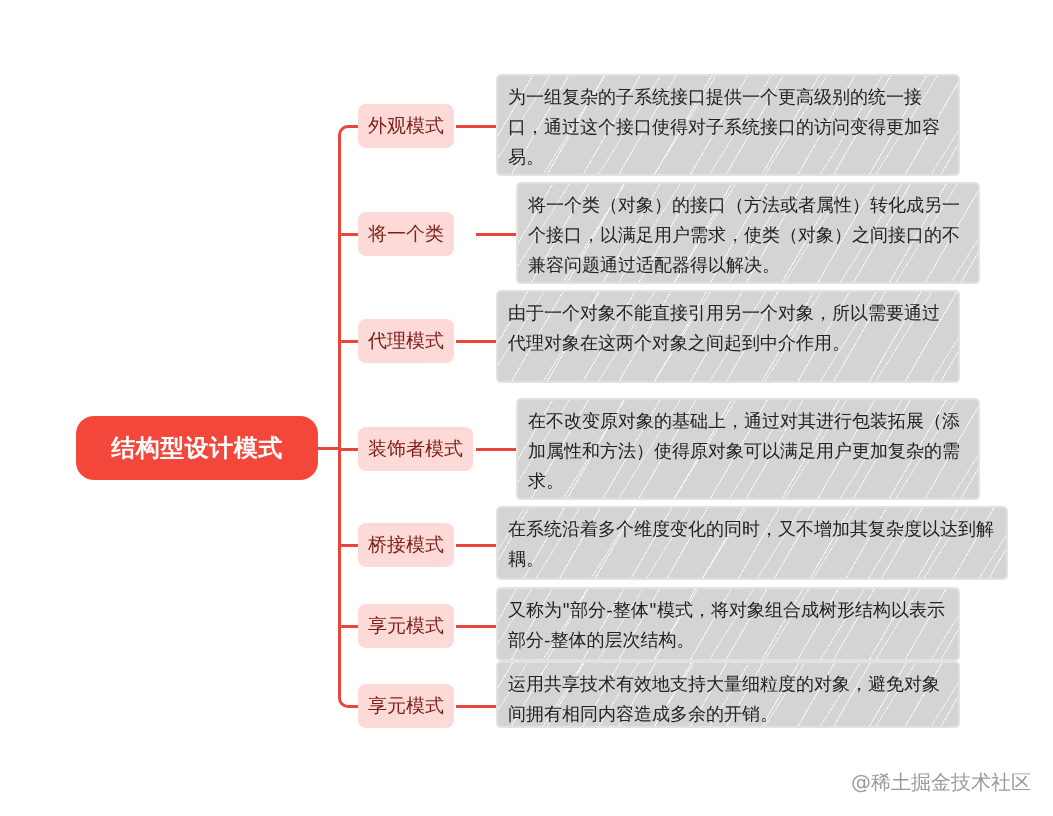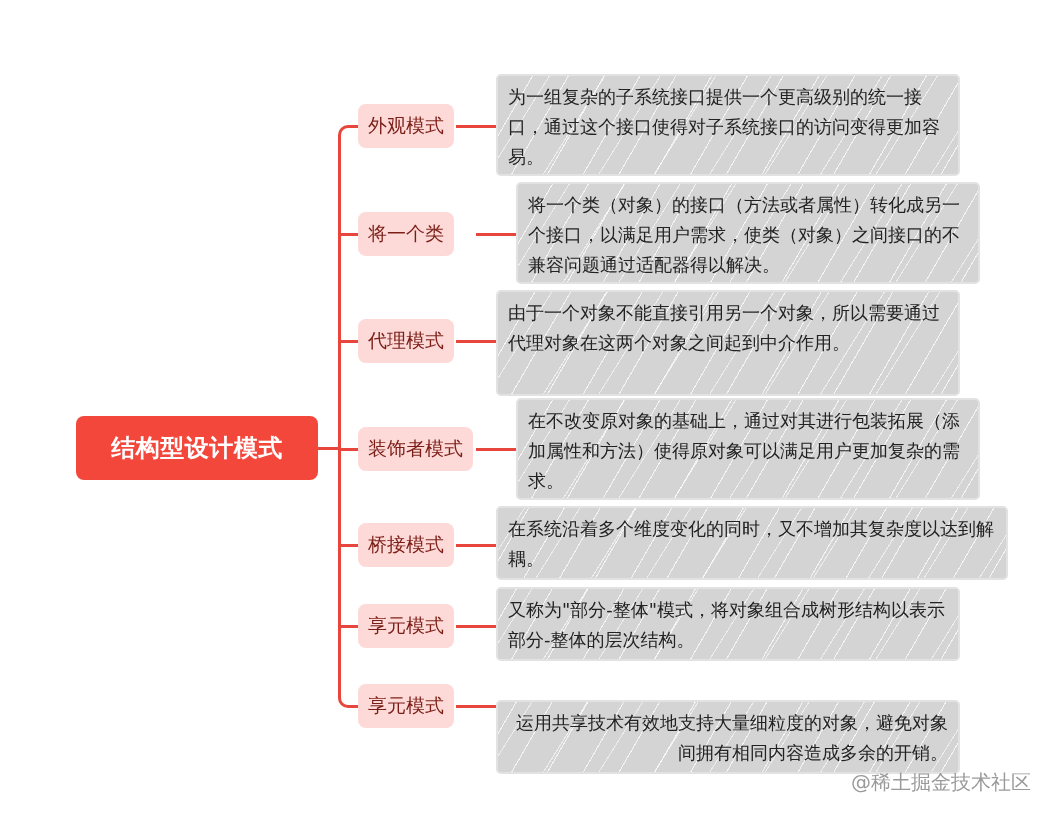--- a/index.html
+++ b/index.html
@@ -2,21 +2,21 @@
 <html><head>
 <meta charset="utf-8">
 <style>
   html, body { margin: 0; padding: 0; }
   body {
     width: 1053px; height: 816px; background: #ffffff; position: relative; overflow: hidden;
     font-family: "DejaVu Sans", "Liberation Sans", sans-serif;
   }
   .root-node {
     position: absolute; left: 76px; top: 416px; width: 242px; height: 64px;
-    background: #f4473c; border-radius: 8px; color: #fff;
+    background: #f4473c; border-radius: 18px; color: #fff;
     display: flex; align-items: center; justify-content: center;
     font-size: 24px; font-weight: bold; letter-spacing: 0.5px;
   }
   .root-link { position: absolute; left: 318px; top: 447px; width: 22px; height: 3px; background: #e8463c; }
   .spine { position: absolute; left: 338px; top: 125px; width: 3px; height: 583px; background: #e8463c; }
   .branch {
     position: absolute; left: 338px; width: 20px; height: 14px;
     border-left: 3px solid #e8463c; border-bottom: 3px solid #e8463c; box-sizing: border-box;
   }
   .branch.top { border-bottom: none; border-top: 3px solid #e8463c; border-radius: 10px 0 0 0; }
@@ -56,36 +56,36 @@
   <div class="note" style="left:498px;top:76px;width:460px;height:98px;">为一组复杂的子系统接口提供一个更高级别的统一接口，通过这个接口使得对子系统接口的访问变得更加容易。</div>
 
   <div class="branch mid" style="top:233px;"></div>
   <div class="topic" style="top:212px;">将一个类</div>
   <div class="link" style="left:476px;width:44px;top:233px;"></div>
   <div class="note" style="left:518px;top:184px;width:460px;height:98px;">将一个类（对象）的接口（方法或者属性）转化成另一个接口，以满足用户需求，使类（对象）之间接口的不兼容问题通过适配器得以解决。</div>
 
   <div class="branch mid" style="top:340px;"></div>
   <div class="topic" style="top:319px;">代理模式</div>
   <div class="link" style="left:456px;width:44px;top:340px;"></div>
-  <div class="note" style="left:498px;top:292px;width:460px;height:102px;">由于一个对象不能直接引用另一个对象，所以需要通过代理对象在这两个对象之间起到中介作用。</div>
+  <div class="note" style="left:498px;top:292px;width:460px;height:89px;">由于一个对象不能直接引用另一个对象，所以需要通过代理对象在这两个对象之间起到中介作用。</div>
 
   <div class="branch mid" style="top:448px;"></div>
   <div class="topic" style="top:427px;">装饰者模式</div>
   <div class="link" style="left:476px;width:44px;top:448px;"></div>
   <div class="note" style="left:518px;top:400px;width:460px;height:98px;">在不改变原对象的基础上，通过对其进行包装拓展（添加属性和方法）使得原对象可以满足用户更加复杂的需求。</div>
 
   <div class="branch mid" style="top:544px;"></div>
   <div class="topic" style="top:523px;">桥接模式</div>
   <div class="link" style="left:456px;width:44px;top:544px;"></div>
   <div class="note" style="left:498px;top:508px;width:508px;height:70px;">在系统沿着多个维度变化的同时，又不增加其复杂度以达到解耦。</div>
 
   <div class="branch mid" style="top:625px;"></div>
   <div class="topic" style="top:604px;">享元模式</div>
   <div class="link" style="left:456px;width:44px;top:625px;"></div>
   <div class="note" style="left:498px;top:589px;width:460px;height:70px;">又称为"部分-整体"模式，将对象组合成树形结构以表示部分-整体的层次结构。</div>
 
   <div class="branch bottom" style="top:694px;"></div>
   <div class="topic" style="top:684px;">享元模式</div>
   <div class="link" style="left:456px;width:44px;top:705px;"></div>
-  <div class="note" style="left:498px;top:702px;width:460px;height:70px;text-align:right;">运用共享技术有效地支持大量细粒度的对象，避免对象间拥有相同内容造成多余的开销。</div>
+  <div class="note" style="left:498px;top:663px;width:460px;height:63px;">运用共享技术有效地支持大量细粒度的对象，避免对象间拥有相同内容造成多余的开销。</div>
 </div>
 
 <div class="watermark">@稀土掘金技术社区</div>
 
 </body></html>

